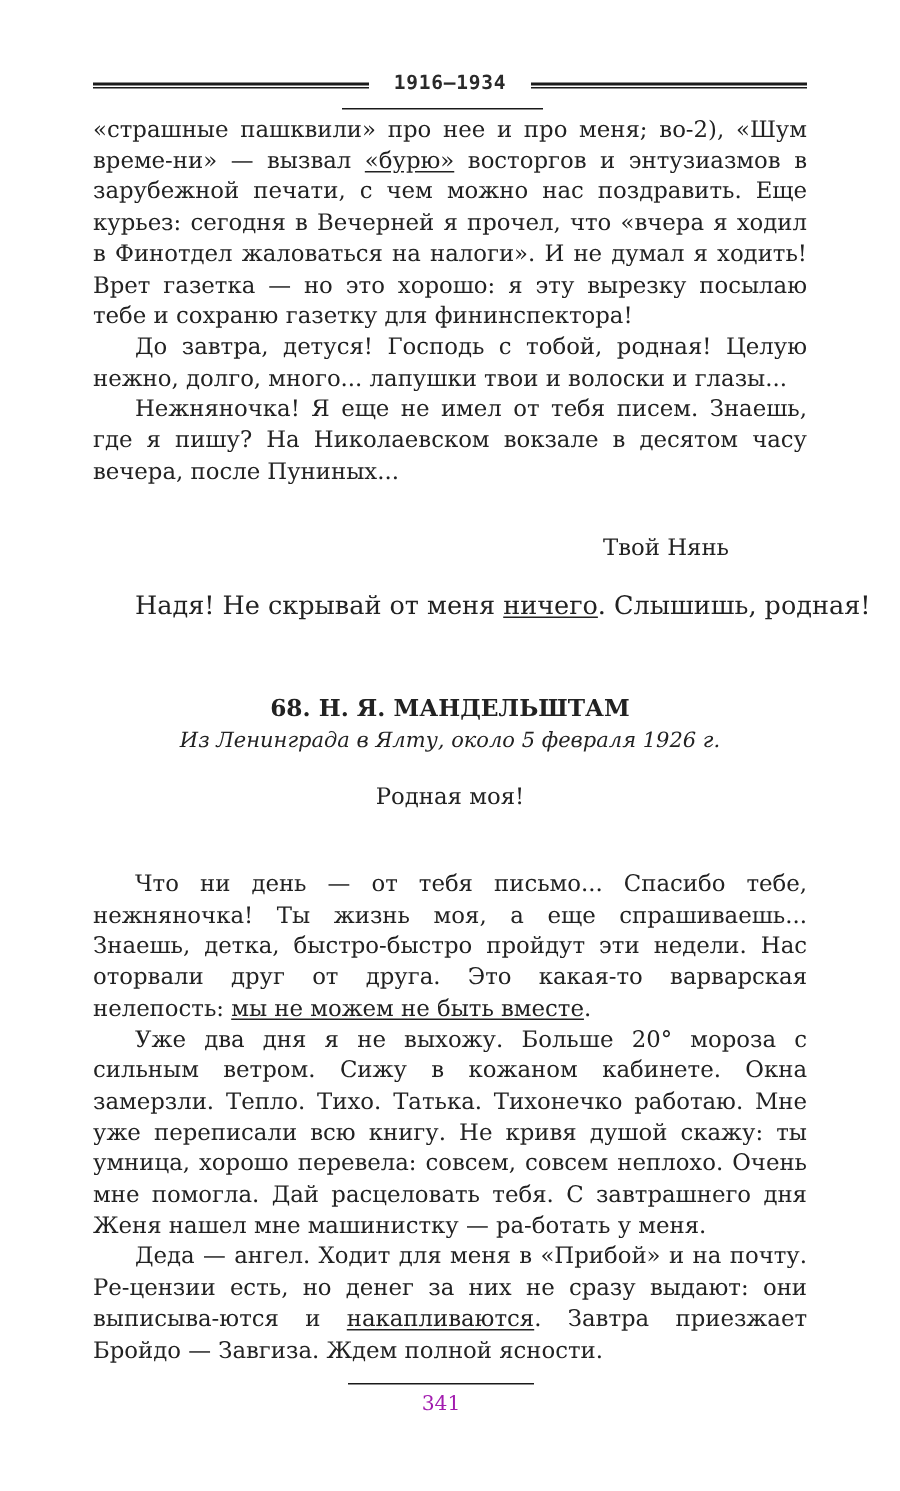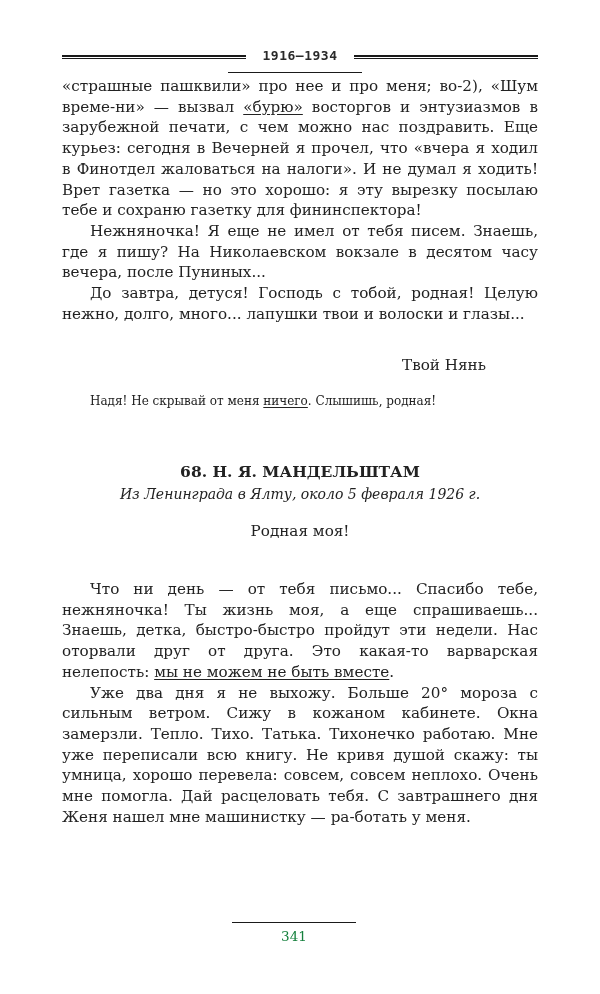--- a/index.html
+++ b/index.html
@@ -73,21 +73,21 @@
       left: 52px;
       width: 434px;
       text-align: right;
       font-size: 15.2px;
       color: #222;
     }
     .postscript {
       position: absolute;
       top: 394px;
       left: 90px;
-      font-size: 12px;
+      font-size: 17px;
       color: #222;
     }
     .letter-heading {
       position: absolute;
       top: 462px;
       left: 62px;
       width: 476px;
       text-align: center;
       font-size: 15.5px;
       font-weight: bold;
@@ -119,48 +119,49 @@
       width: 124px;
       border-top: 1px solid #1a1a1a;
     }
     .page-number {
       position: absolute;
       top: 928px;
       left: 232px;
       width: 124px;
       text-align: center;
       font-size: 13.5px;
-      color: #15803d;
+      color: #a21caf;
     }
   </style>
 </head>
 <body>
 
 <div class="running-header">
   <div class="hdr-rule left"></div>
   <div class="hdr-title">1916–1934</div>
   <div class="hdr-rule right"></div>
   <div class="hdr-underline"></div>
 </div>
 
 <div class="text" style="top: 76px;" id="letter67">
     <p class="noindent"><span>«страшные пашквили» про нее и про меня; во-2), «Шум време-ни» — вызвал </span><span class="u">«бурю»</span><span> восторгов и энтузиазмов в зарубежной печати, с чем можно нас поздравить. Еще курьез: сегодня в Вечерней я прочел, что «вчера я ходил в Финотдел жаловаться на налоги». И не думал я ходить! Врет газетка — но это хорошо: я эту вырезку посылаю тебе и сохраню газетку для фининспектора!</span></p>
+    <p><span>До завтра, детуся! Господь с тобой, родная! Целую нежно, долго, много... лапушки твои и волоски и глазы...</span></p>
     <p><span>Нежняночка! Я еще не имел от тебя писем. Знаешь, где я пишу? На Николаевском вокзале в десятом часу вечера, после Пуниных...</span></p>
-    <p><span>До завтра, детуся! Господь с тобой, родная! Целую нежно, долго, много... лапушки твои и волоски и глазы...</span></p>
   </div>
 
 <div class="signature">Твой Нянь</div>
 
 <div class="postscript">
   <span>Надя! Не скрывай от меня </span><span class="u">ничего</span><span>. Слышишь, родная!</span>
 </div>
 
 <div class="letter-heading">68. Н. Я. МАНДЕЛЬШТАМ</div>
 <div class="letter-subheading">Из Ленинграда в Ялту, около 5 февраля 1926 г.</div>
 <div class="salutation">Родная моя!</div>
 
 <div class="text" style="top: 579px;" id="letter68">
     <p><span>Что ни день — от тебя письмо... Спасибо тебе, нежняночка! Ты жизнь моя, а еще спрашиваешь... Знаешь, детка, быстро-быстро пройдут эти недели. Нас оторвали друг от друга. Это какая-то варварская нелепость: </span><span class="u">мы не можем не быть вместе</span><span>.</span></p>
     <p><span>Уже два дня я не выхожу. Больше 20° мороза с сильным ветром. Сижу в кожаном кабинете. Окна замерзли. Тепло. Тихо. Татька. Тихонечко работаю. Мне уже переписали всю книгу. Не кривя душой скажу: ты умница, хорошо перевела: совсем, совсем неплохо. Очень мне помогла. Дай расцеловать тебя. С завтрашнего дня Женя нашел мне машинистку — ра-ботать у меня.</span></p>
+    <p><span>Деда — ангел. Ходит для меня в «Прибой» и на почту. Ре-цензии есть, но денег за них не сразу выдают: они выписыва-ются и </span><span class="u">накапливаются</span><span>. Завтра приезжает Бройдо — Завгиза. Ждем полной ясности.</span></p>
   </div>
 
 <div class="footer-rule"></div>
 <div class="page-number">341</div>
 
 </body></html>

